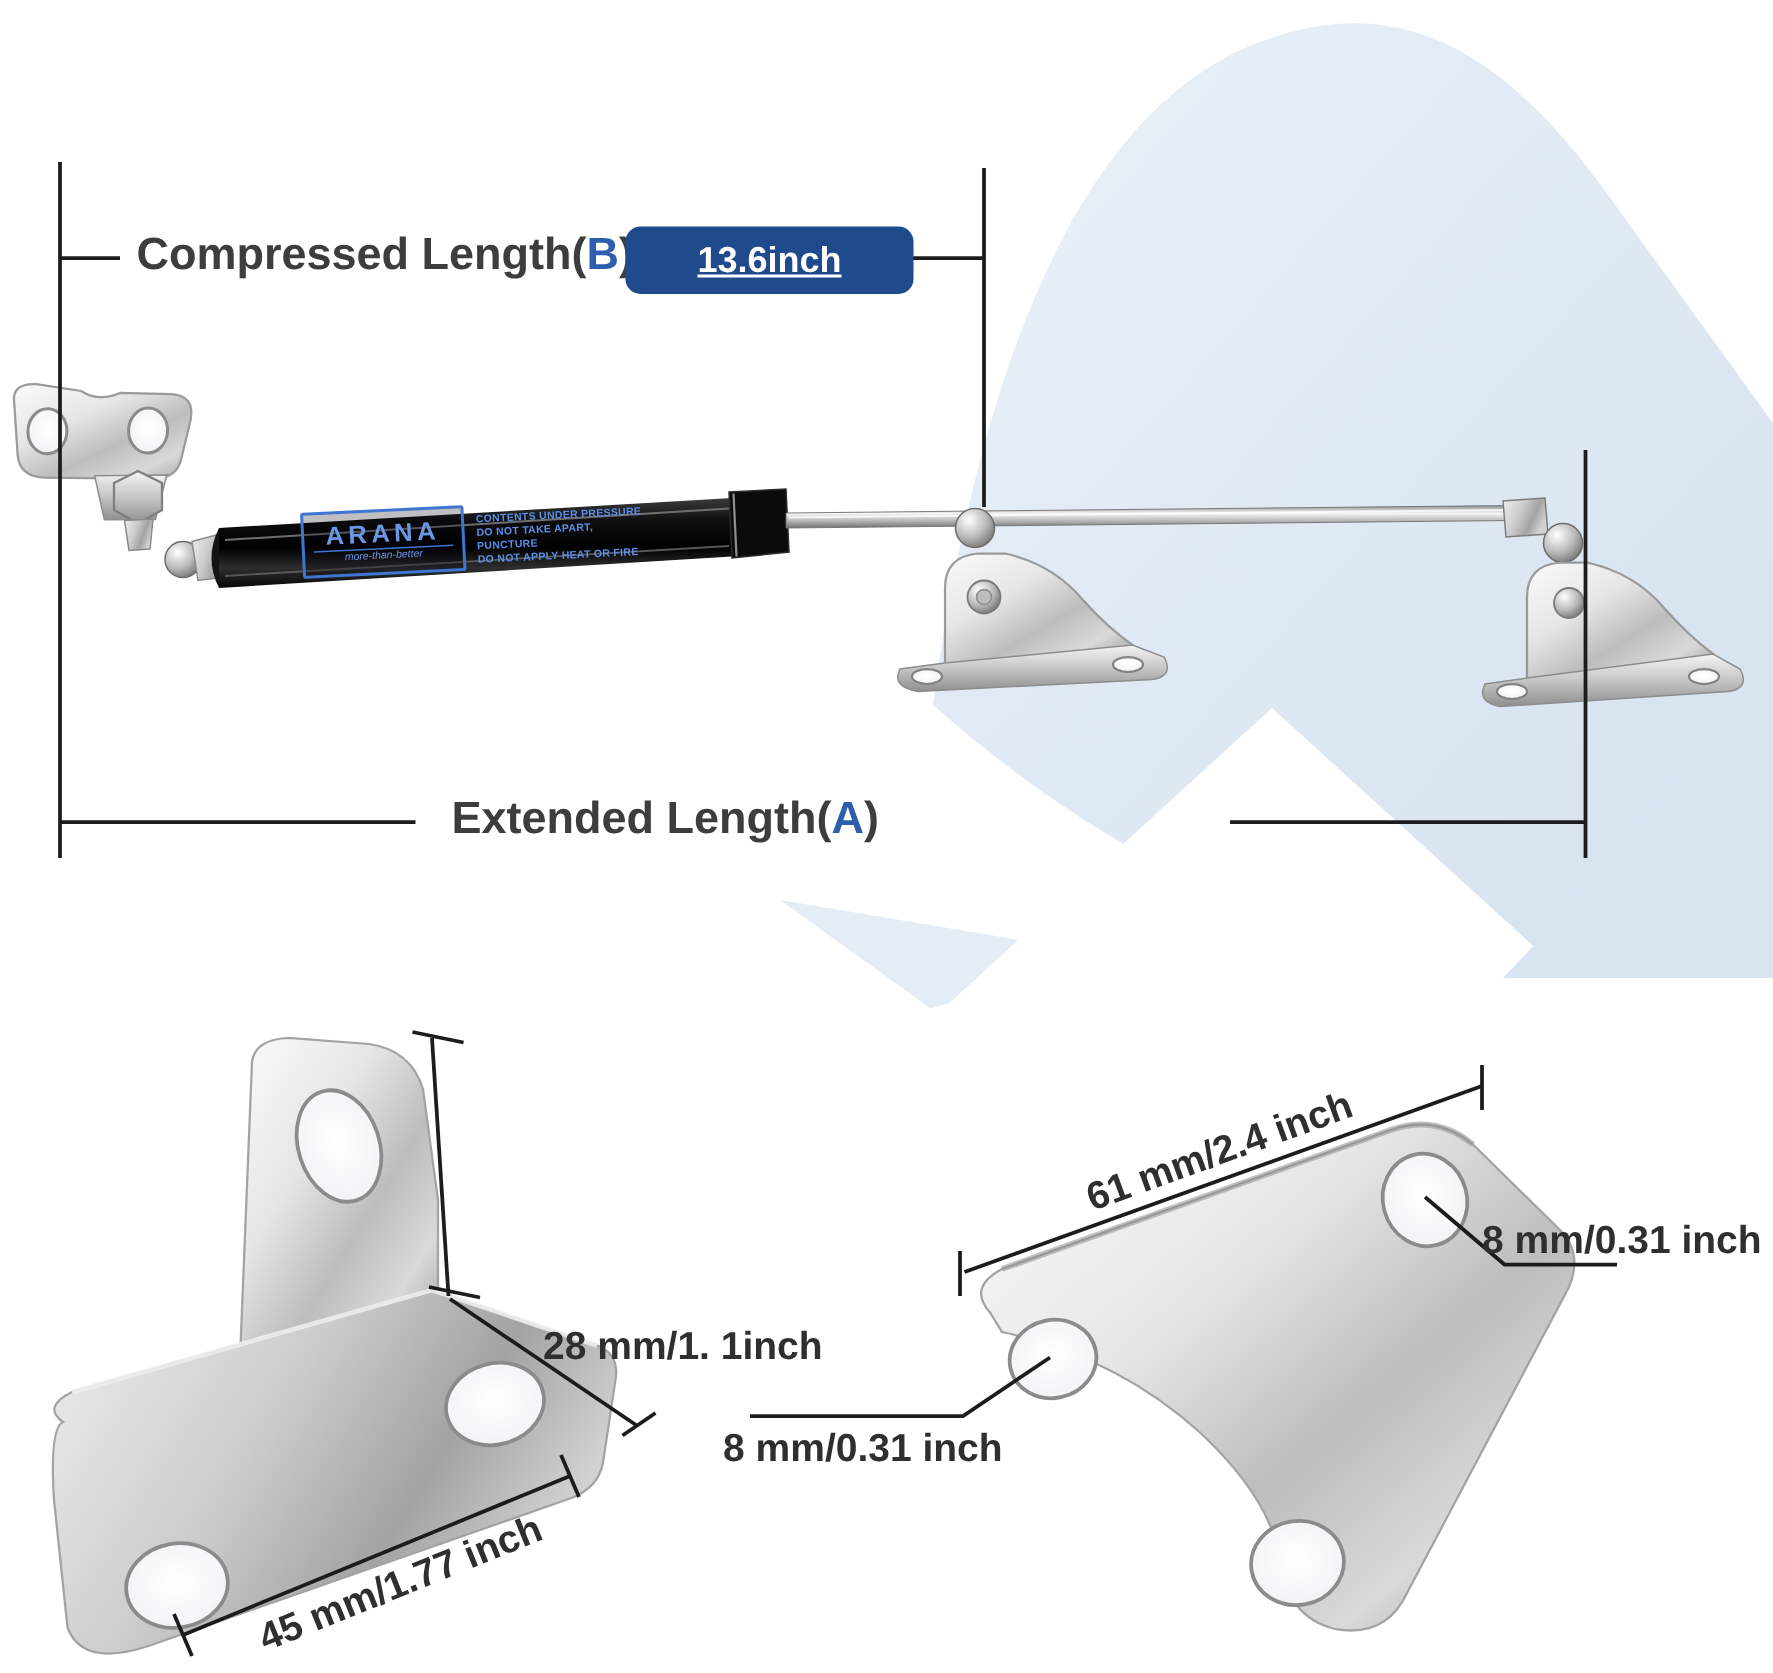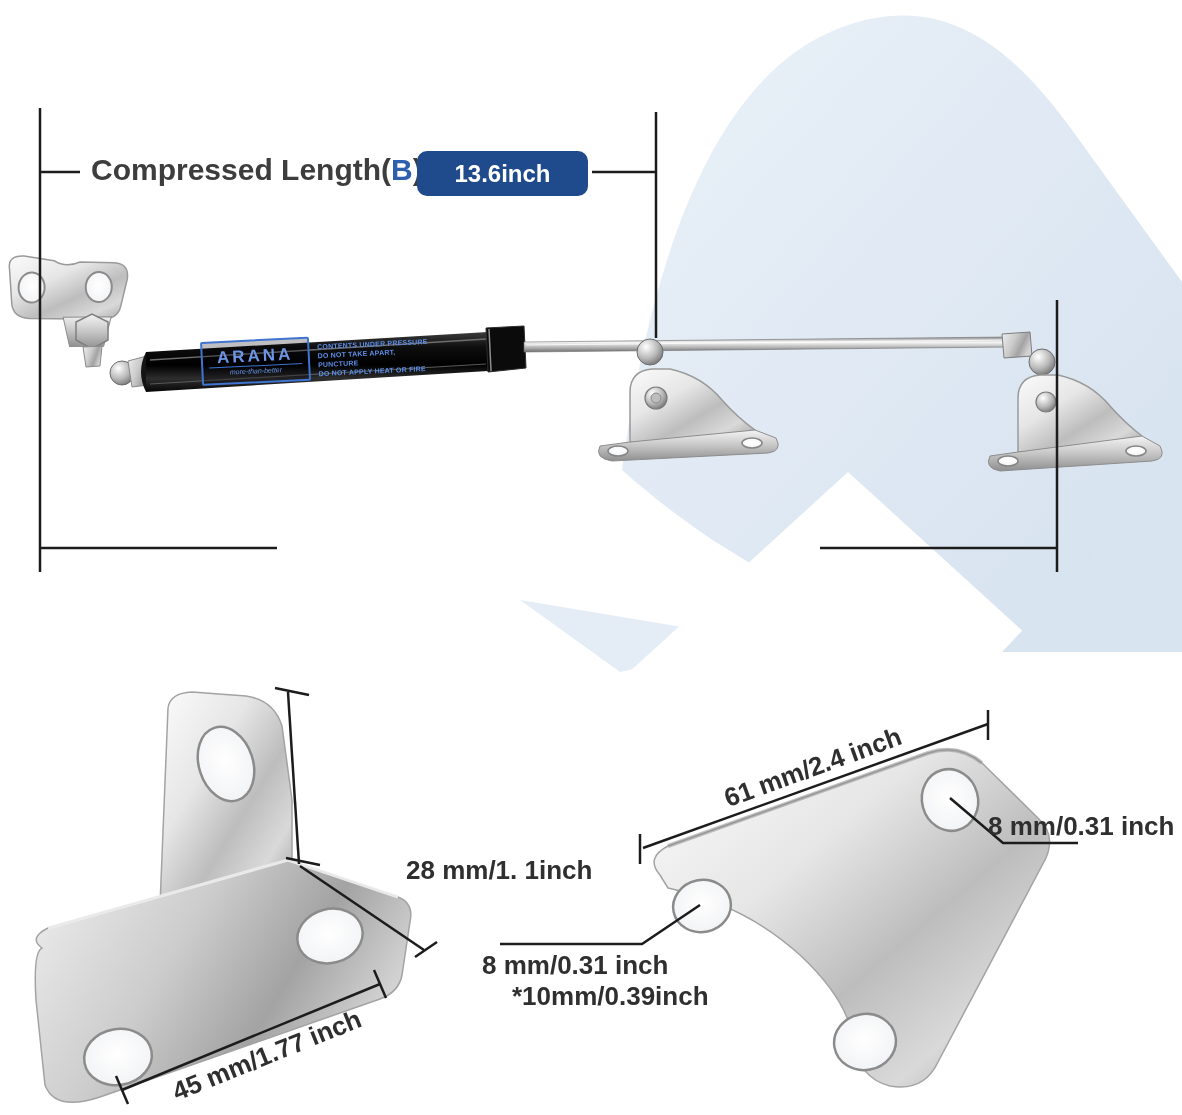--- a/index.html
+++ b/index.html
@@ -5,23 +5,23 @@
   html,body{margin:0;padding:0;background:#ffffff;}
   #stage{
     position:relative; width:1182px; height:1115px; overflow:hidden;
     background:#ffffff; font-family:"Liberation Sans", sans-serif;
   }
   svg{position:absolute; left:0; top:0;}
   .abs{position:absolute; white-space:nowrap;}
   .main-label{font-size:30px; font-weight:bold; color:#3d3d3d; letter-spacing:0px;}
   .accent{color:#2d5fae;}
   .badge{
-    position:absolute; width:171px; height:45px; background:#1f4a8c; border-radius:10px;
+    position:absolute; width:192px; height:45px; background:#1f4a8c; border-radius:10px;
     color:#ffffff; font-size:24px; font-weight:bold;
-    display:flex; align-items:center; justify-content:center;
+    display:flex; align-items:center; justify-content:center;text-decoration:underline;
   }
   .dim-label{position:absolute; font-weight:bold; font-size:26px; color:#2f2f2f; white-space:nowrap;}
   .rot{transform-origin:center center; text-align:center;}
   .strut-label-wrap{
     position:absolute; left:200px; top:342px; width:236px; height:44px;
     transform:rotate(-2.8deg); transform-origin:left top;
     display:flex; align-items:stretch;
   }
   .arana-box{
     width:106px; height:40px; border:2px solid #3f74d1; border-radius:2px;
@@ -199,22 +199,24 @@
     </div>
   </div>
 
   <div class="abs main-label" style="left:91px; top:153px;">
     <span>Compressed Length(</span><span class="accent">B</span><span>)</span>
   </div>
   <div class="badge" style="left:417px; top:151px;">
     <span>13.6inch</span>
   </div>
 
-
-  <div class="dim-label" style="left:362px; top:855px;margin-left:44px;">28 mm/1. 1inch</div>
+  <div class="abs main-label" style="left:301px; top:529px;">
+    <span>Extended Length(</span><span class="accent">A</span><span>)</span>
+  </div>
+
+  <div class="dim-label" style="left:362px; top:882px;">28 mm/1. 1inch</div>
   <div class="dim-label rot" style="left:147px; top:1040px; width:240px; transform:rotate(-22deg);">45 mm/1.77 inch</div>
 
   <div class="dim-label rot" style="left:683px; top:752px; width:260px; transform:rotate(-20deg);">61 mm/2.4 inch</div>
   <div class="dim-label" style="left:988px; top:811px;">8 mm/0.31 inch</div>
   <div class="dim-label" style="left:482px; top:950px;">8 mm/0.31 inch</div>
-  <div class="dim-label" style="left:512px; top:981px;">*10mm/0.39inch</div>
 
 </div>
 
 </body></html>

